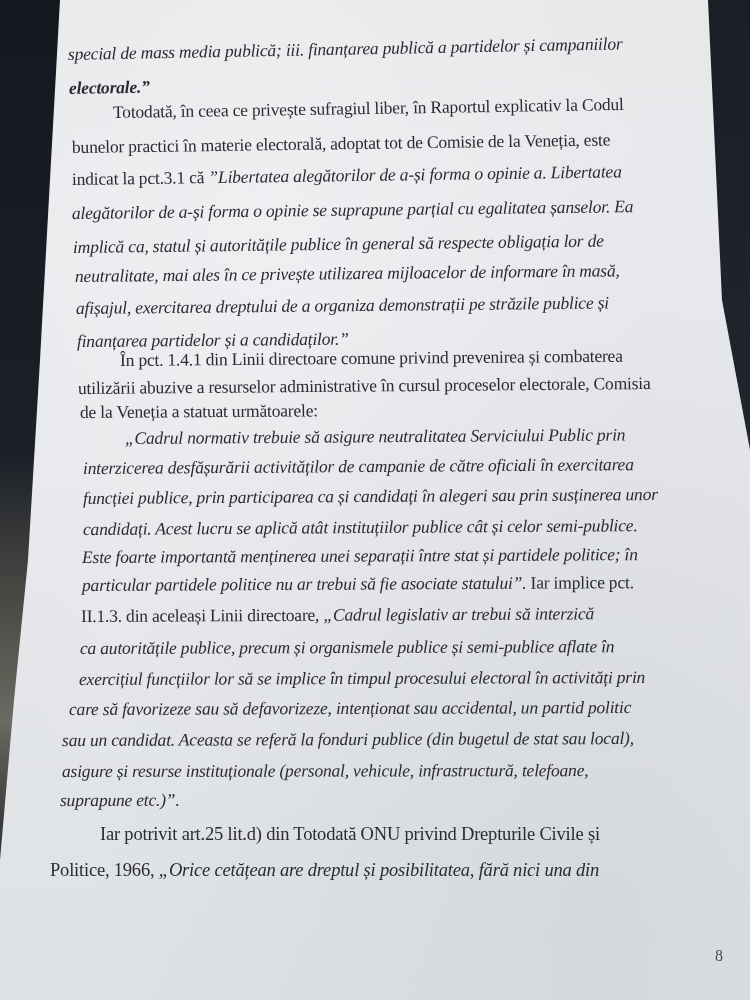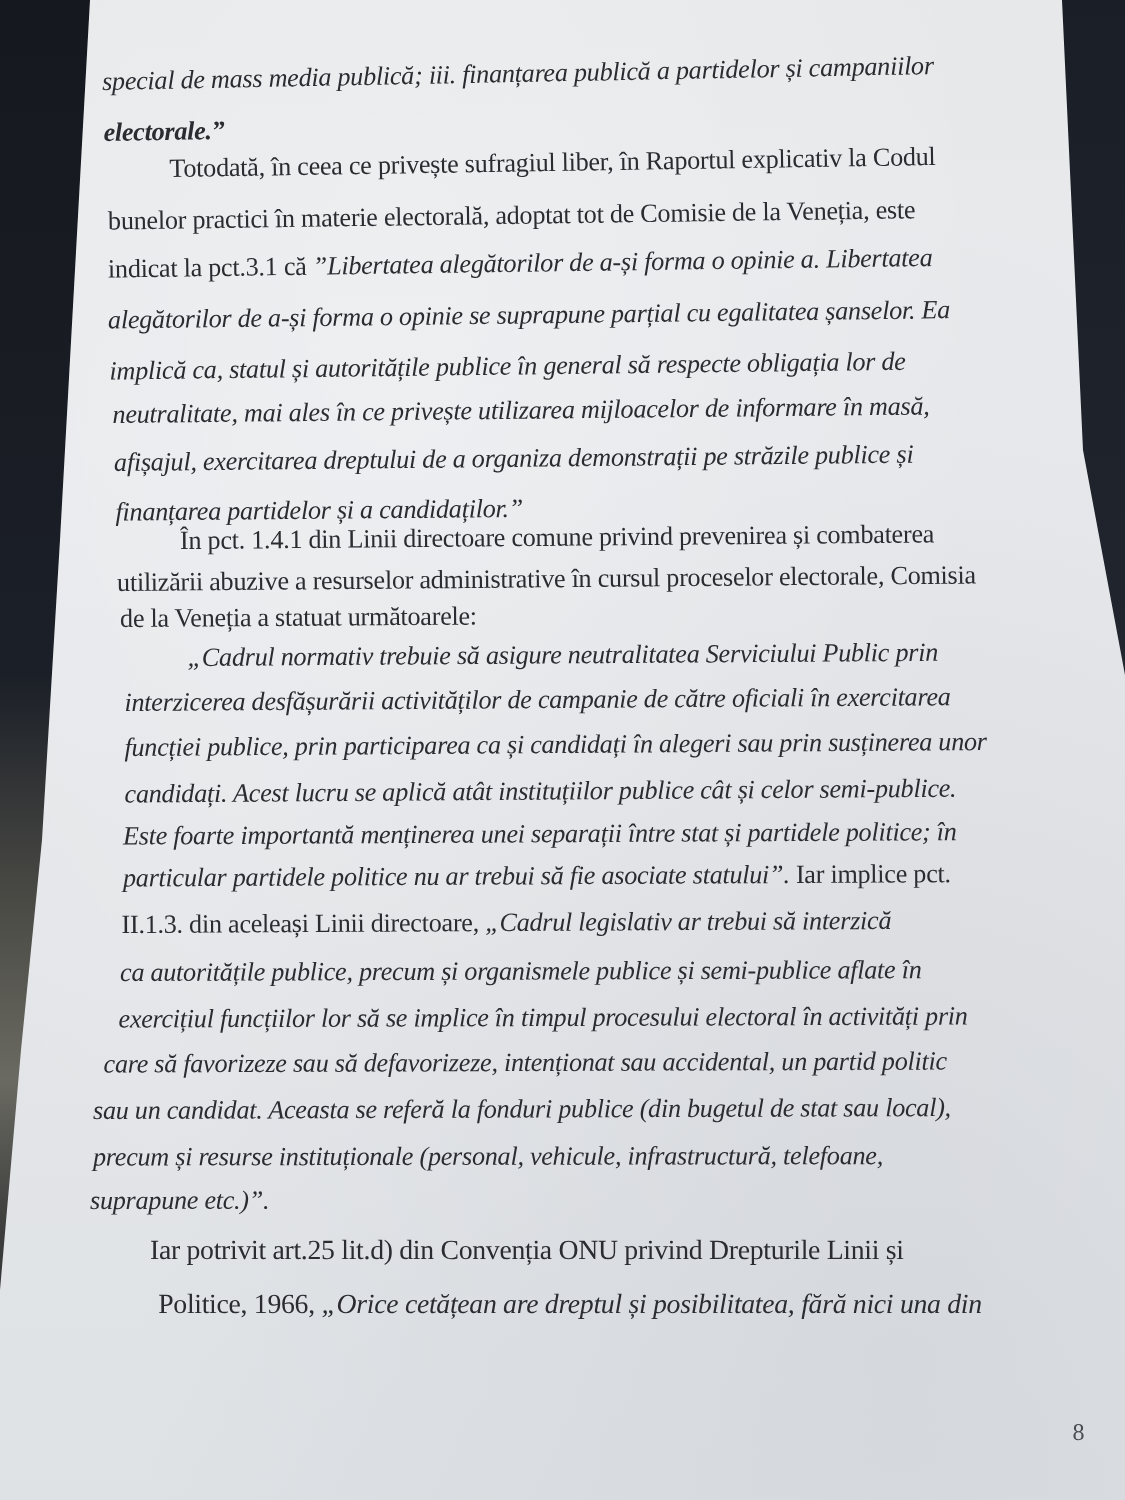--- a/index.html
+++ b/index.html
@@ -146,27 +146,27 @@
   <div class="line it j" style="left:79px; top:671px; width:587px; transform: rotate(-0.2deg);">
     <span>exercițiul funcțiilor lor să se implice în timpul procesului electoral în activități prin</span>
   </div>
   <div class="line it j" style="left:69px; top:701px; width:595px; transform: rotate(-0.2deg);">
     <span>care să favorizeze sau să defavorizeze, intenționat sau accidental, un partid politic</span>
   </div>
   <div class="line it j" style="left:62px; top:732px; width:604px; transform: rotate(-0.2deg);">
     <span>sau un candidat. Aceasta se referă la fonduri publice (din bugetul de stat sau local),</span>
   </div>
   <div class="line it j" style="left:62px; top:763px; width:604px; transform: rotate(-0.1deg);">
-    <span>precum și resurse instituționale (personal, vehicule, infrastructură, telefoane,</span>
+    <span>asigure și resurse instituționale (personal, vehicule, infrastructură, telefoane,</span>
   </div>
   <div class="line it" style="left:60px; top:792px; transform: rotate(-0.1deg);">
     <span>suprapune etc.)”.</span>
   </div>
 
   <div class="line j" style="left:100px; top:825px; width:608px; font-size:18.5px;">
-    <span>Iar potrivit art.25 lit.d) din Convenția ONU privind Drepturile Linii și</span>
+    <span>Iar potrivit art.25 lit.d) din Totodată ONU privind Drepturile Civile și</span>
   </div>
-  <div class="line" style="left:50px; top:861px; width:660px; font-size:18.5px;text-align:center;">
+  <div class="line" style="left:50px; top:861px; width:660px; font-size:18.5px;">
     <span>Politice, 1966, </span><span class="it">„Orice cetățean are dreptul și posibilitatea, fără nici una din</span>
   </div>
 
   <div class="page-number">8</div>
 </div>
 
 </body></html>

